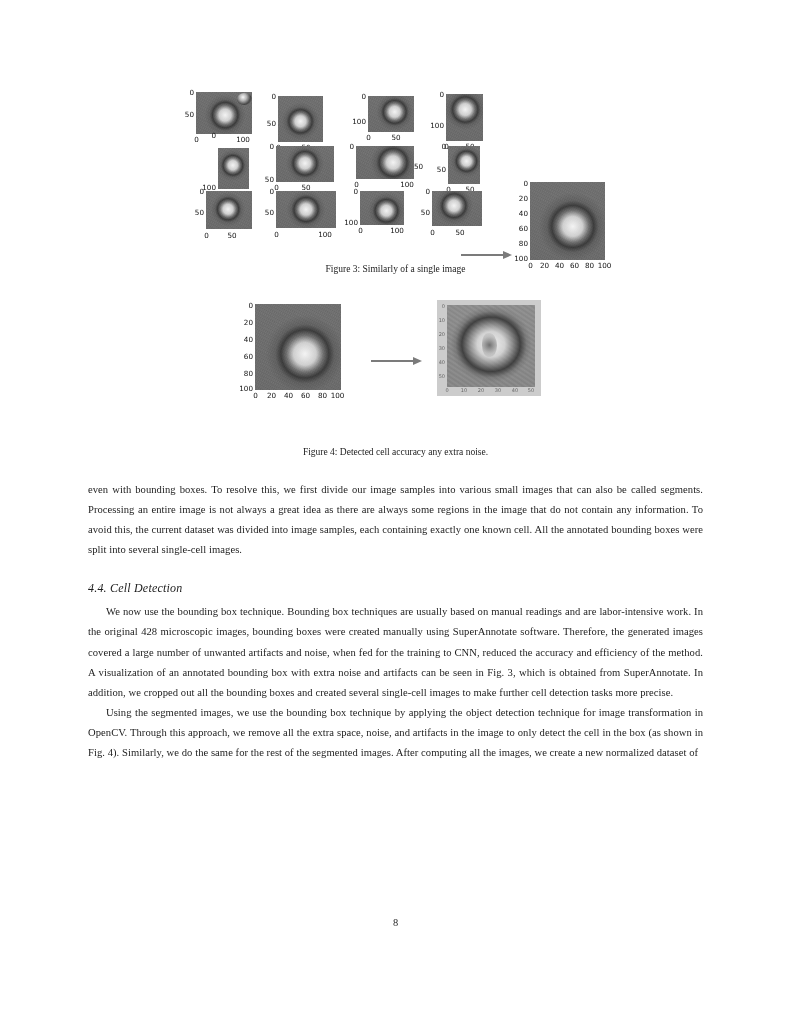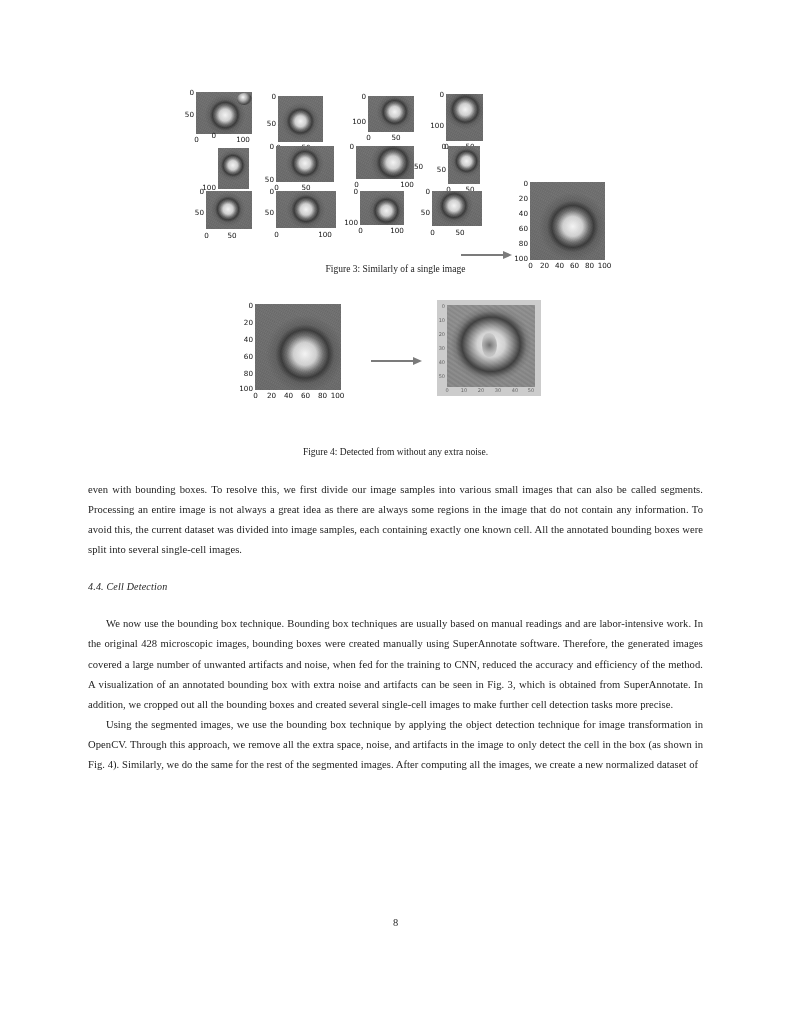--- a/index.html
+++ b/index.html
@@ -184,22 +184,22 @@
     margin: 0 0 0 0;
     font-size: 10.6px;
     line-height: 20.1px;
     text-align: justify;
     text-justify: inter-word;
     color: #1c1c1c;
     letter-spacing: 0.05px;
   }
   p.para.indent { text-indent: 18px; }
   h3.section {
-    margin: 21px 0 22px 0;
-    font-size: 10px;
+    margin: 21px 0 6px 0;
+    font-size: 12px;
     font-style: italic;
     font-weight: normal;
     color: #1c1c1c;
     letter-spacing: 0.2px;
   }
   .pagenum {
     position: absolute;
     top: 917px;
     width: 791px;
     text-align: center;
@@ -371,21 +371,21 @@
       <span class="tick y" style="left:0px; top:74px; width:8px; font-size:5px; color:#666;">50</span>
       <span class="tick x" style="left:6px; top:88px; width:8px; font-size:5px; color:#666;">0</span>
       <span class="tick x" style="left:23px; top:88px; width:8px; font-size:5px; color:#666;">10</span>
       <span class="tick x" style="left:40px; top:88px; width:8px; font-size:5px; color:#666;">20</span>
       <span class="tick x" style="left:57px; top:88px; width:8px; font-size:5px; color:#666;">30</span>
       <span class="tick x" style="left:74px; top:88px; width:8px; font-size:5px; color:#666;">40</span>
       <span class="tick x" style="left:90px; top:88px; width:8px; font-size:5px; color:#666;">50</span>
     </div>
   </div>
 
-  <div class="fig-caption" style="top:447px;">Figure 4: Detected from without any extra noise.</div>
+  <div class="fig-caption" style="top:447px;">Figure 4: Detected cell accuracy any extra noise.</div>
 
   <div class="body">
     <p class="para">even with bounding boxes. To resolve this, we first divide our image samples into various small images that can also be called segments. Processing an entire image is not always a great idea as there are always some regions in the image that do not contain any information. To avoid this, the current dataset was divided into image samples, each containing exactly one known cell. All the annotated bounding boxes were split into several single-cell images.</p>
     <h3 class="section">4.4. Cell Detection</h3>
     <p class="para indent">We now use the bounding box technique. Bounding box techniques are usually based on manual readings and are labor-intensive work. In the original 428 microscopic images, bounding boxes were created manually using SuperAnnotate software. Therefore, the generated images covered a large number of unwanted artifacts and noise, when fed for the training to CNN, reduced the accuracy and efficiency of the method. A visualization of an annotated bounding box with extra noise and artifacts can be seen in Fig. 3, which is obtained from SuperAnnotate. In addition, we cropped out all the bounding boxes and created several single-cell images to make further cell detection tasks more precise.</p>
     <p class="para indent">Using the segmented images, we use the bounding box technique by applying the object detection technique for image transformation in OpenCV. Through this approach, we remove all the extra space, noise, and artifacts in the image to only detect the cell in the box (as shown in Fig. 4). Similarly, we do the same for the rest of the segmented images. After computing all the images, we create a new normalized dataset of</p>
   </div>
 
   <div class="pagenum">8</div>
 

